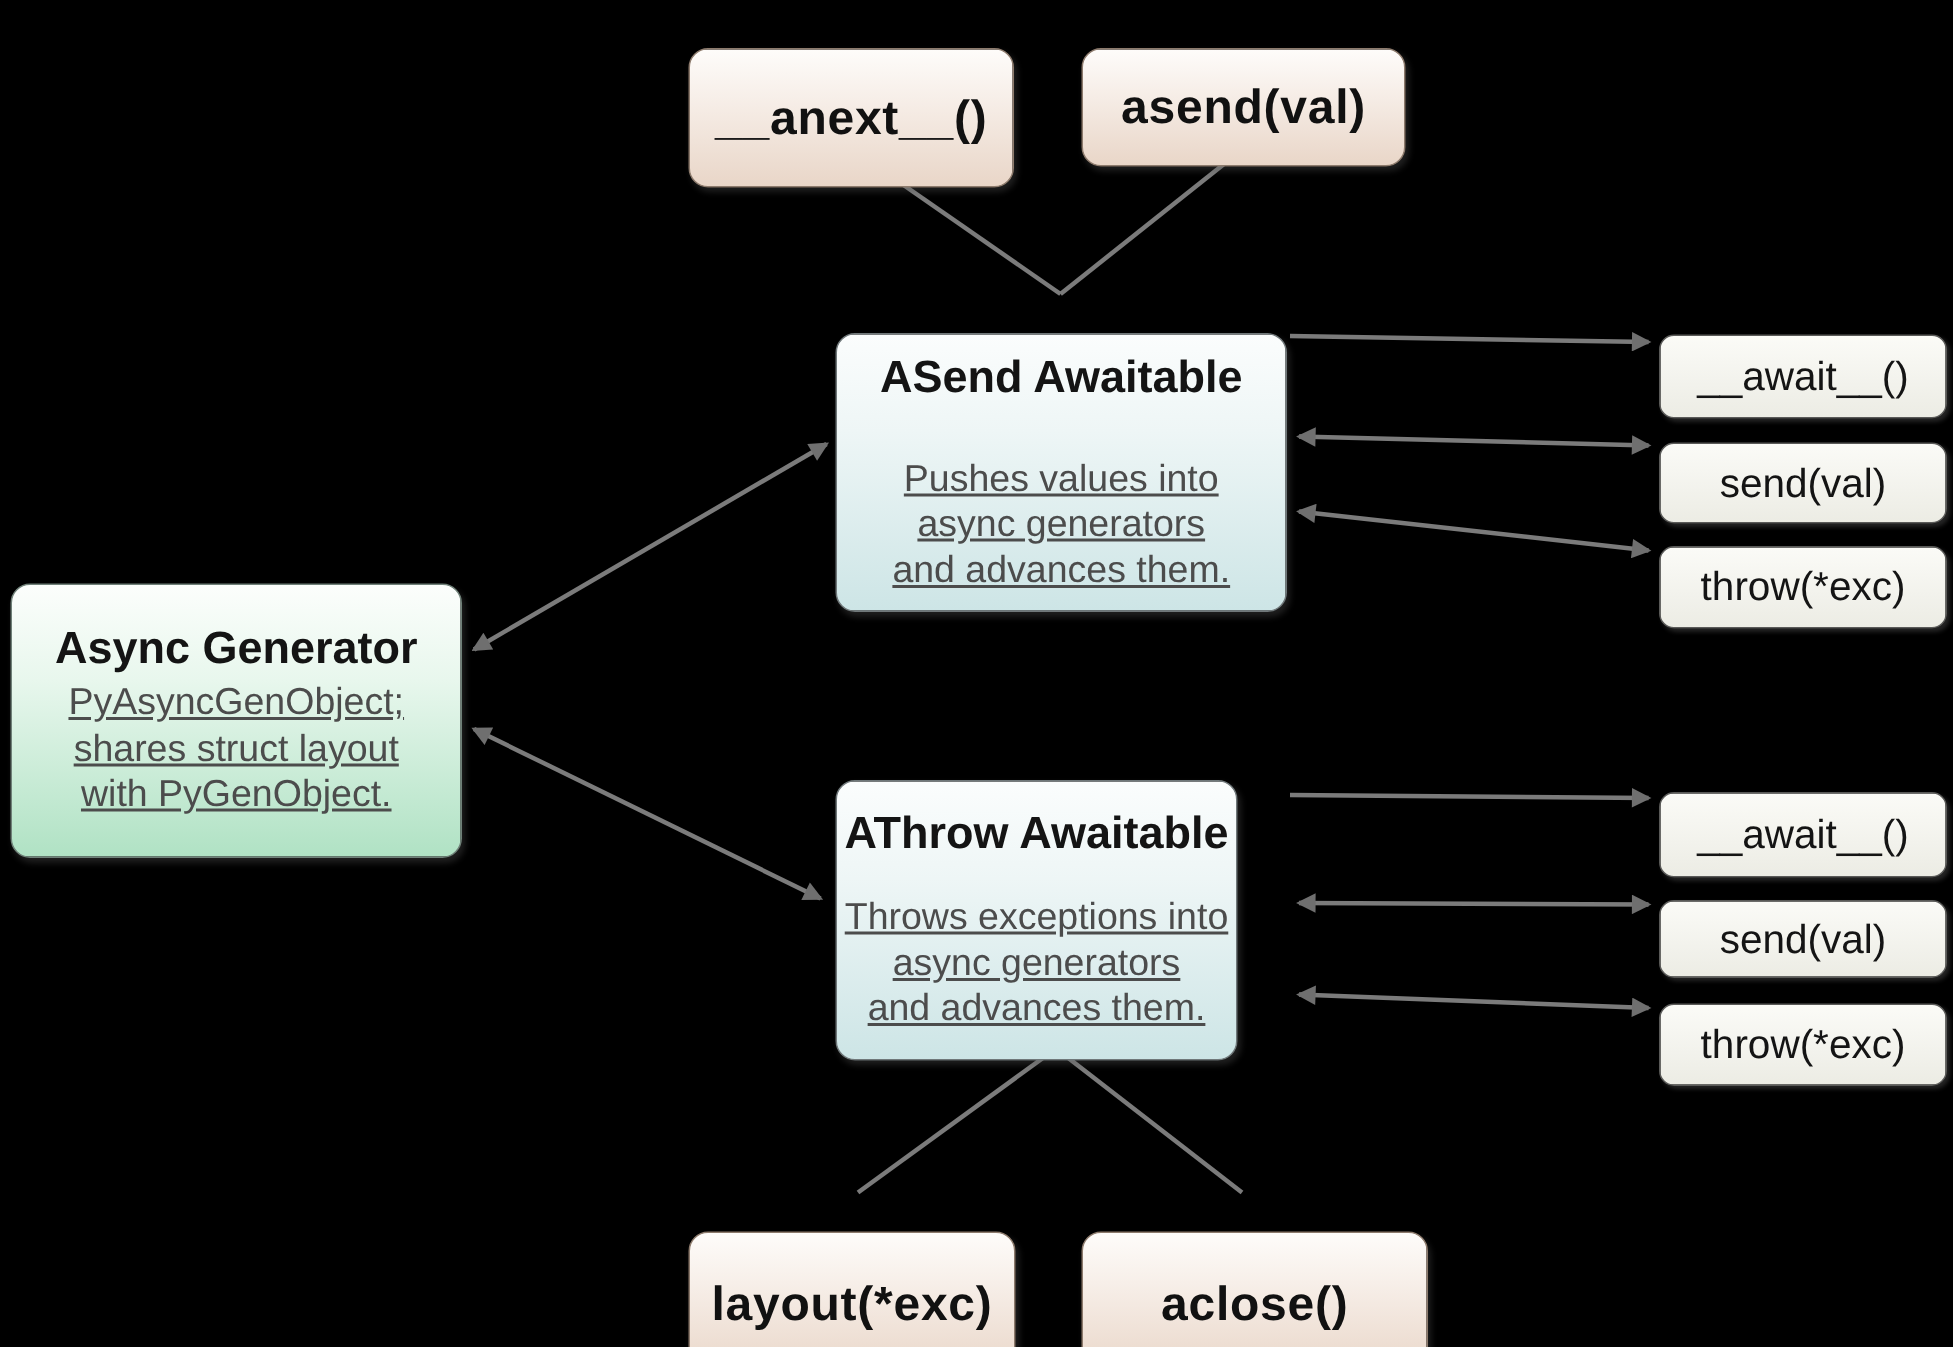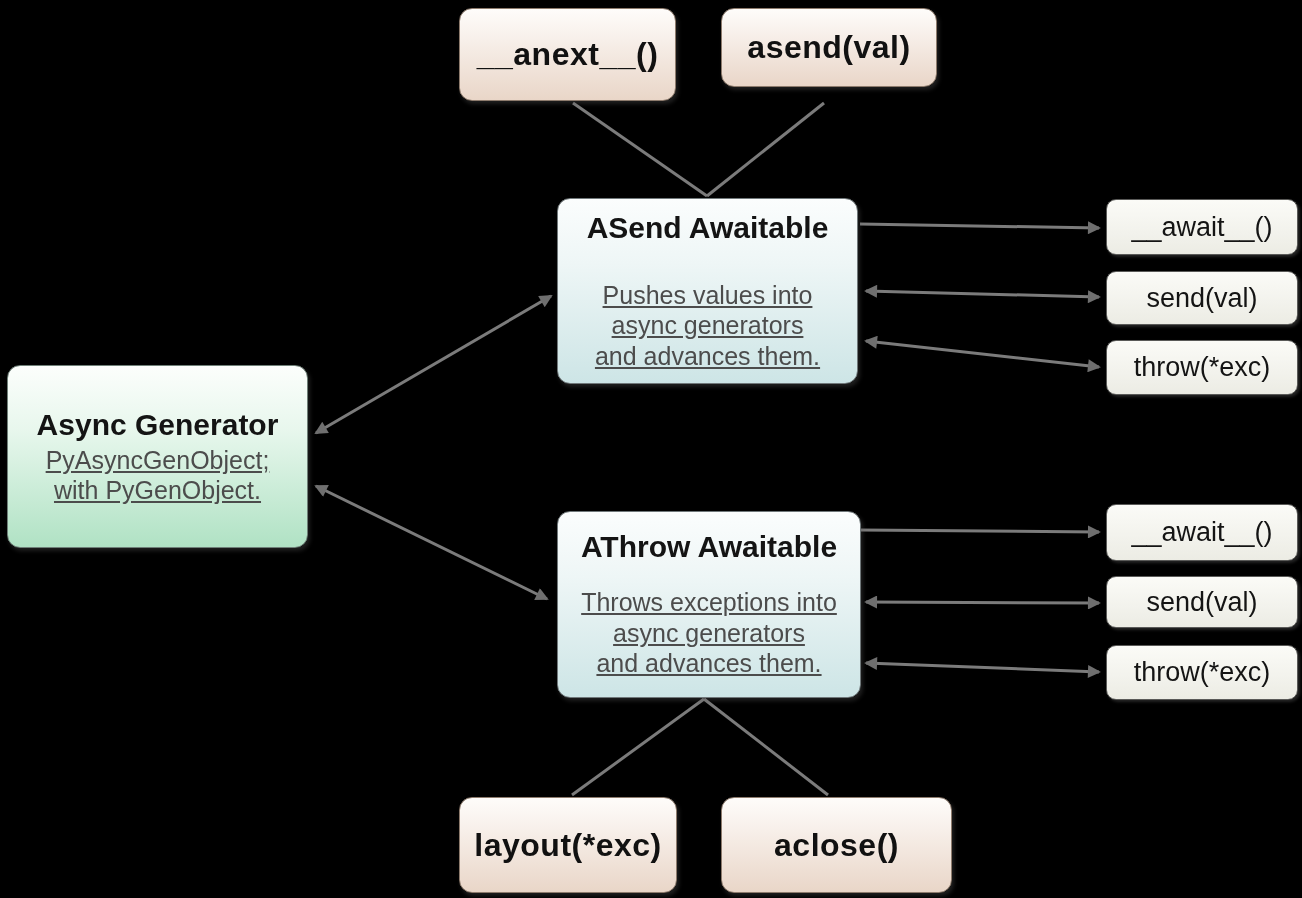--- a/index.html
+++ b/index.html
@@ -20,20 +20,21 @@
   #edges line { stroke: #7b7b7b; stroke-width: 3; }
   .box {
     position: absolute;
     box-sizing: border-box;
     display: flex;
     flex-direction: column;
     justify-content: center;
     text-align: center;
     z-index: 1;
     border-radius: 13px;
+    margin-top: 24px;
   }
   .tan {
     background: linear-gradient(to bottom, #fefcfa 0%, #f7efe9 35%, #e9d6c8 100%);
     border: 1px solid #8d7b6d;
     box-shadow: 2px 3px 4px rgba(90,90,90,0.35);
   }
   .tan .label {
     font-weight: bold;
     font-size: 32px;
     color: #111111;
@@ -110,25 +111,26 @@
       <div>Pushes values into</div>
       <div>async generators</div>
       <div>and advances them.</div>
     </div>
   </div>
 
   <div class="box green" style="left:7px; top:365px; width:301px; height:183px;">
     <div class="node-title">Async Generator</div>
     <div class="node-desc">
       <div>PyAsyncGenObject;</div>
+      <div>shares struct layout</div>
       <div>with PyGenObject.</div>
     </div>
   </div>
 
-  <div class="box blue" style="left:557px; top:511px; width:304px; height:187px;gap:20px;">
+  <div class="box blue" style="left:557px; top:496px; width:268px; height:187px;gap:20px;">
     <div class="node-title">AThrow Awaitable</div>
     <div class="node-desc">
       <div>Throws exceptions into</div>
       <div>async generators</div>
       <div>and advances them.</div>
     </div>
   </div>
 
   <div class="box method" style="left:1106px; top:199px; width:192px; height:56px;">
     <div class="label">__await__()</div>

